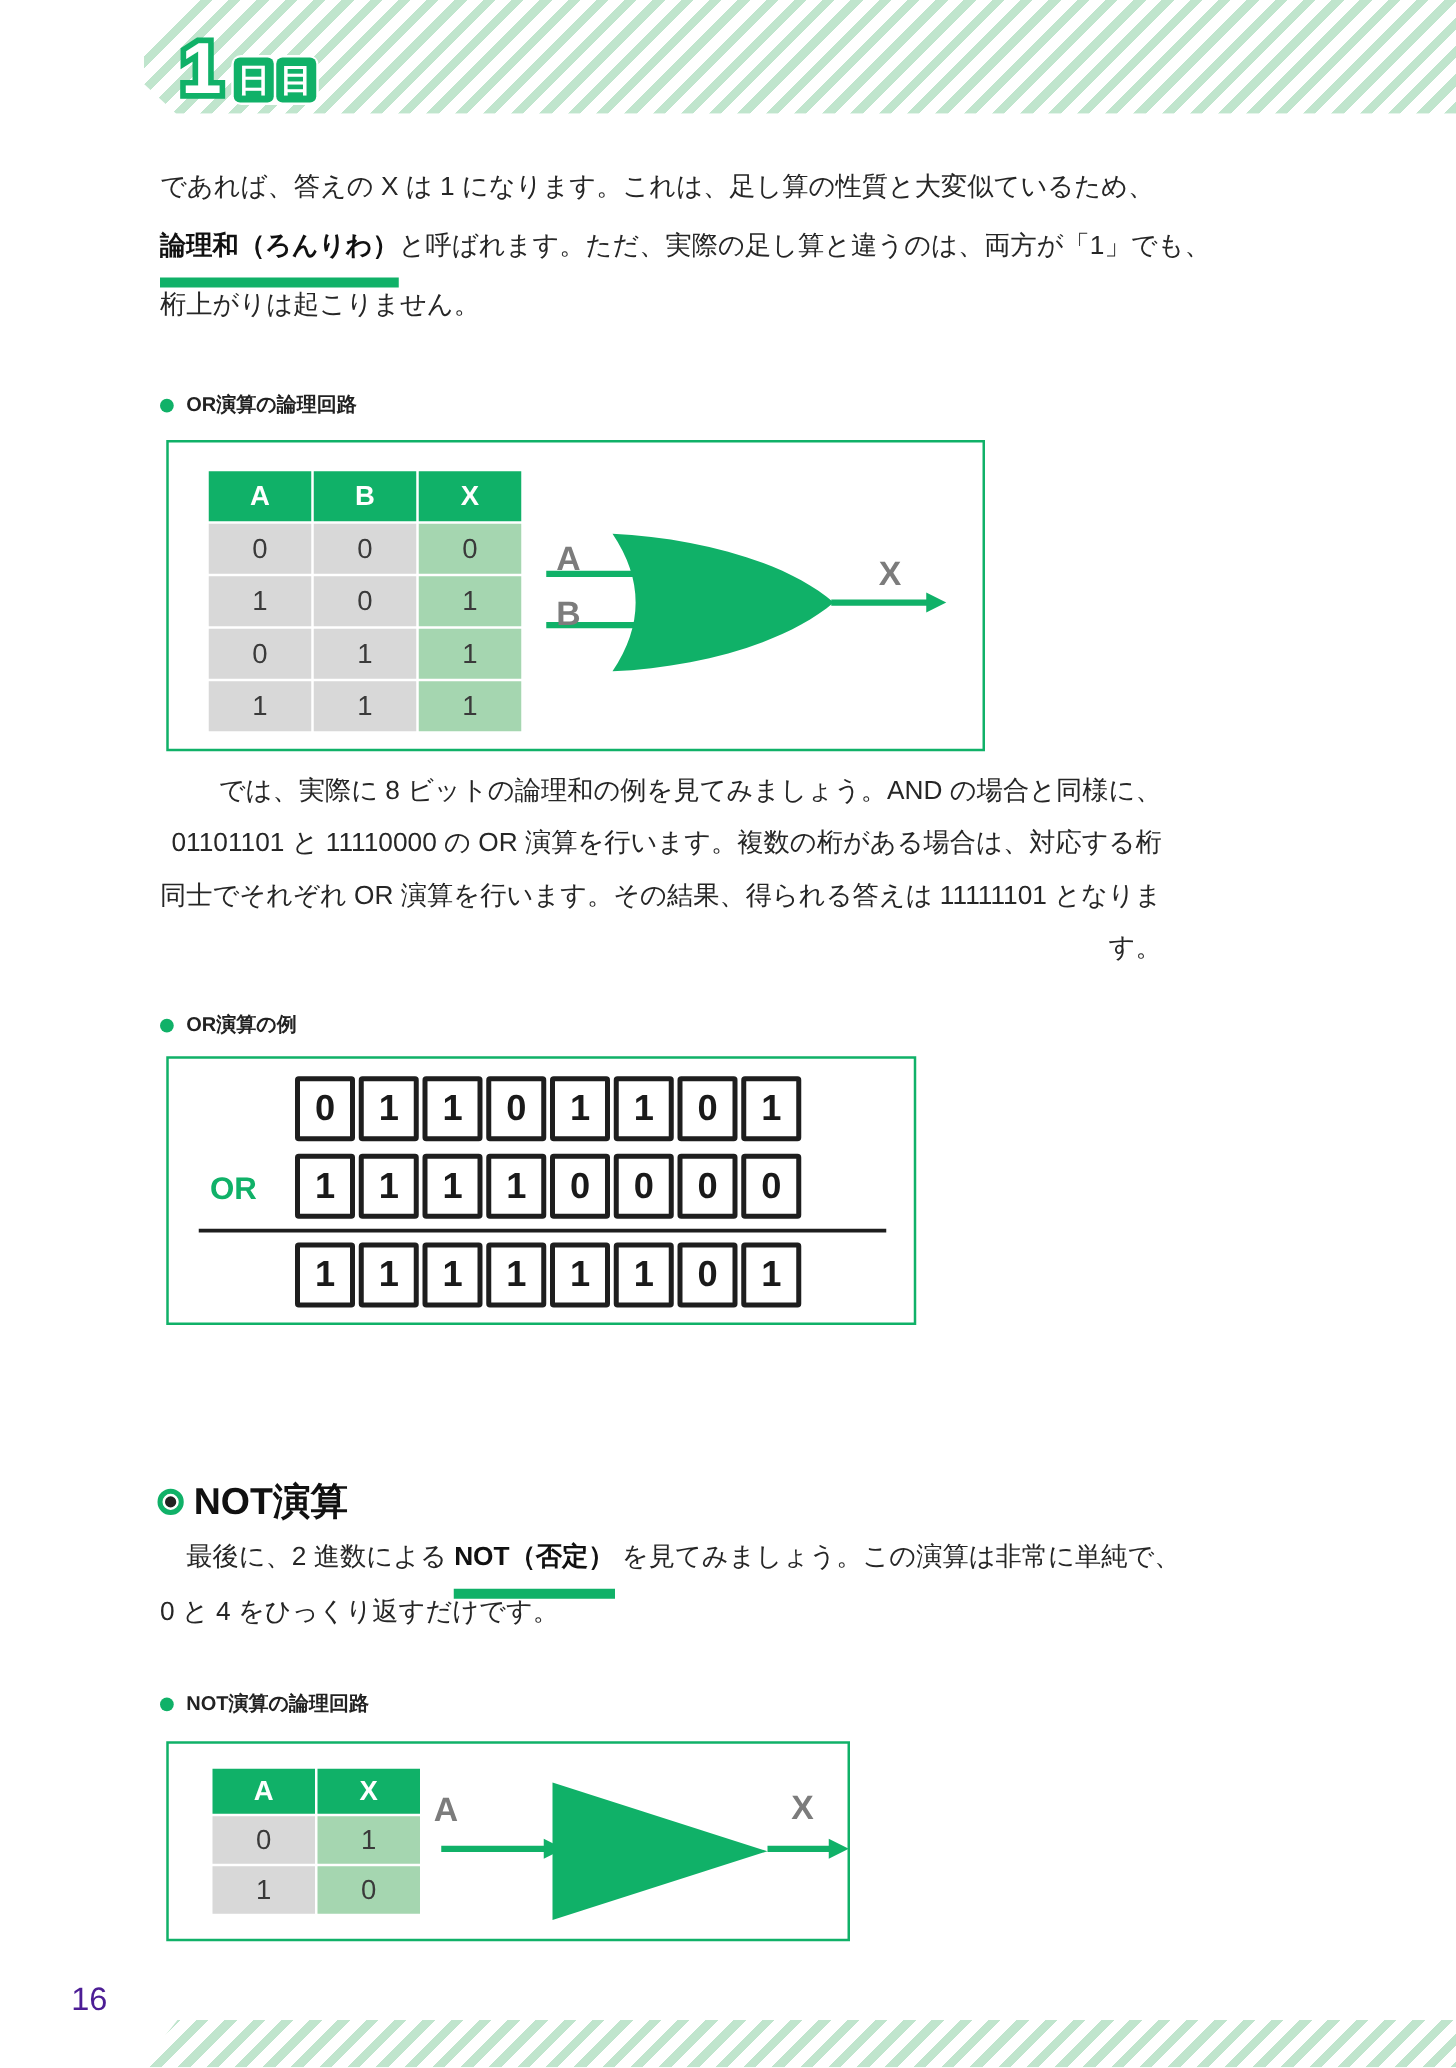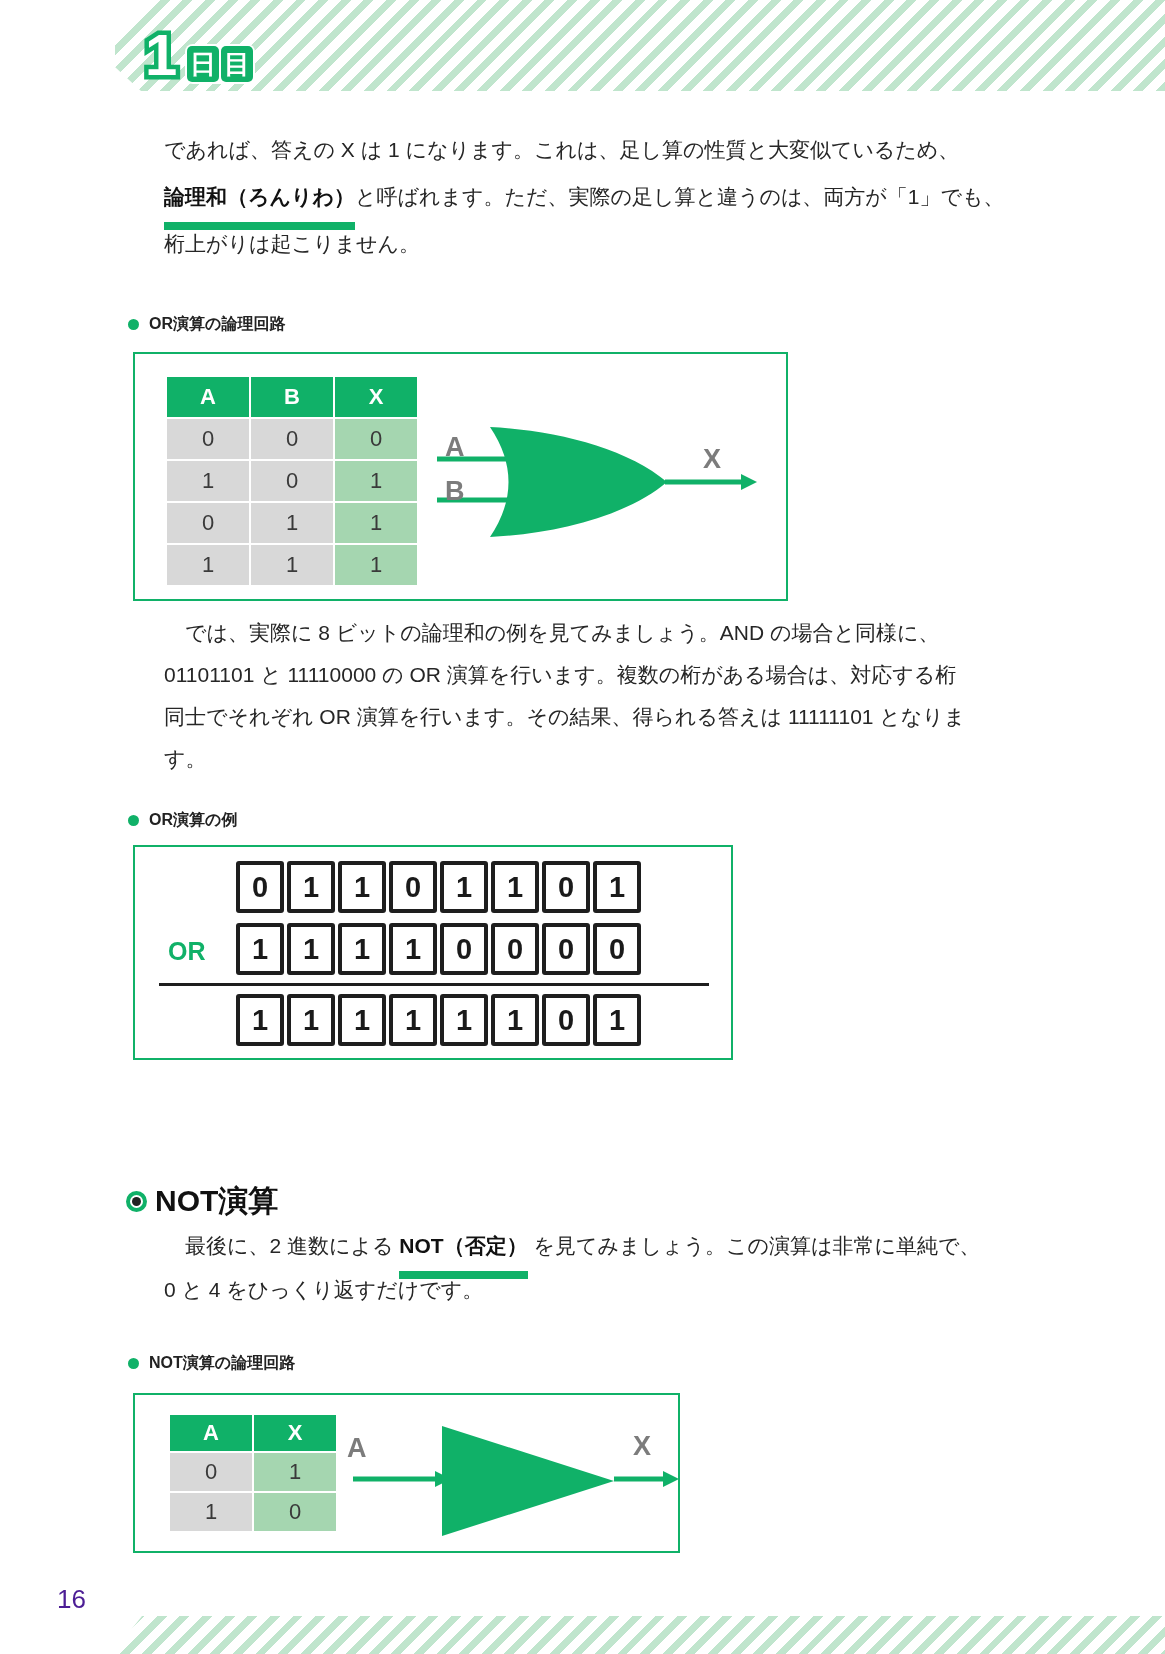--- a/index.html
+++ b/index.html
@@ -22,23 +22,23 @@
   .day-badge{position:absolute;left:145px;top:18px;width:140px;height:72px;}
   .num-wrap{position:absolute;left:0;top:4px;width:46px;height:66px;}
   .num-stroke,.num-fill{position:absolute;left:0;top:0;font-size:58px;font-weight:800;line-height:66px;}
   .num-stroke{-webkit-text-stroke:9px var(--green);color:var(--green);}
   .num-fill{color:#ffffff;}
   .kanji-tiles{position:absolute;left:40px;top:26px;background:#ffffff;padding:2px;border-radius:8px;display:flex;gap:2px;}
   .kanji-tile{background:var(--green);color:#ffffff;font-weight:bold;font-size:26px;width:32px;height:36px;line-height:36px;text-align:center;border-radius:5px;}
 
   
   .para{position:absolute;left:128px;font-size:21px;color:var(--ink);}
-  .para .ln{white-space:nowrap;margin-left:36px;}
+  .para .ln{white-space:nowrap;}
   .p1 .ln{height:47px;line-height:47px;}
-  .p2 .ln{height:42px;line-height:42px;}
+  .p2 .ln{height:42px;line-height:42px;text-align:right;}
   .p3 .ln{height:44px;line-height:44px;}
   .hl{font-weight:bold;color:#111;display:inline-block;border-bottom:8px solid var(--green);padding-bottom:12px;line-height:26px;}
 
   
   .fig-head{position:absolute;left:128px;display:flex;align-items:center;gap:10px;font-size:16px;font-weight:bold;color:#222;}
   .dot{width:11px;height:11px;border-radius:50%;background:var(--green);flex:0 0 auto;}
 
   .section-head{position:absolute;left:126px;display:flex;align-items:center;gap:8px;font-size:30px;font-weight:bold;color:#111;}
   .ring{width:21px;height:21px;border:4px solid var(--green);border-radius:50%;display:flex;align-items:center;justify-content:center;flex:0 0 auto;}
   .ring-core{width:9px;height:9px;border-radius:50%;background:#222;}

